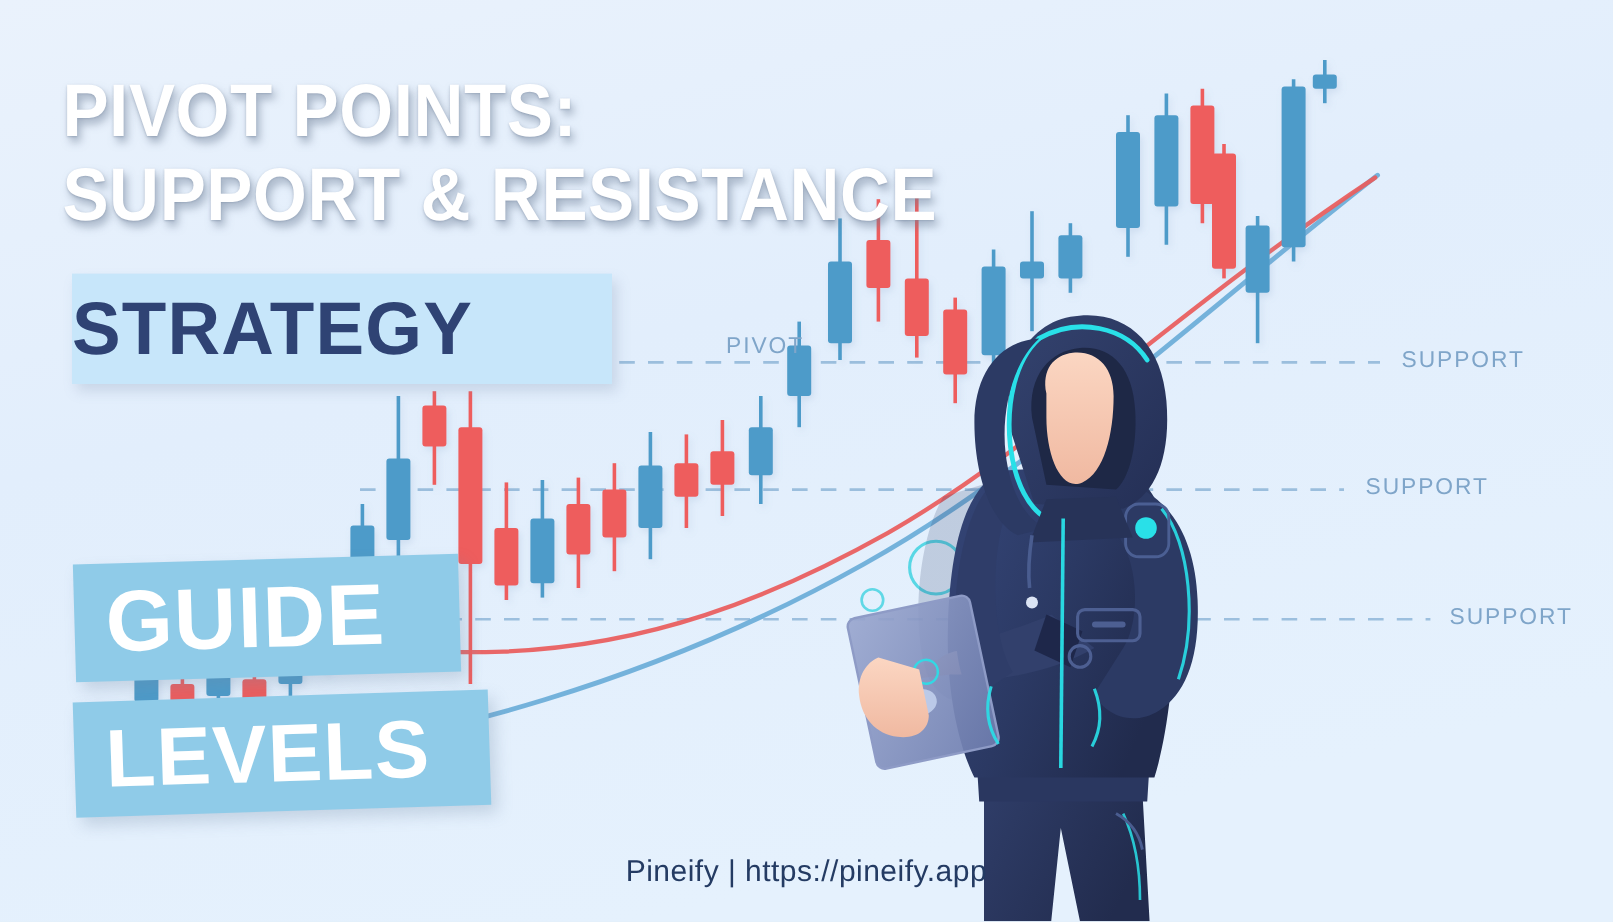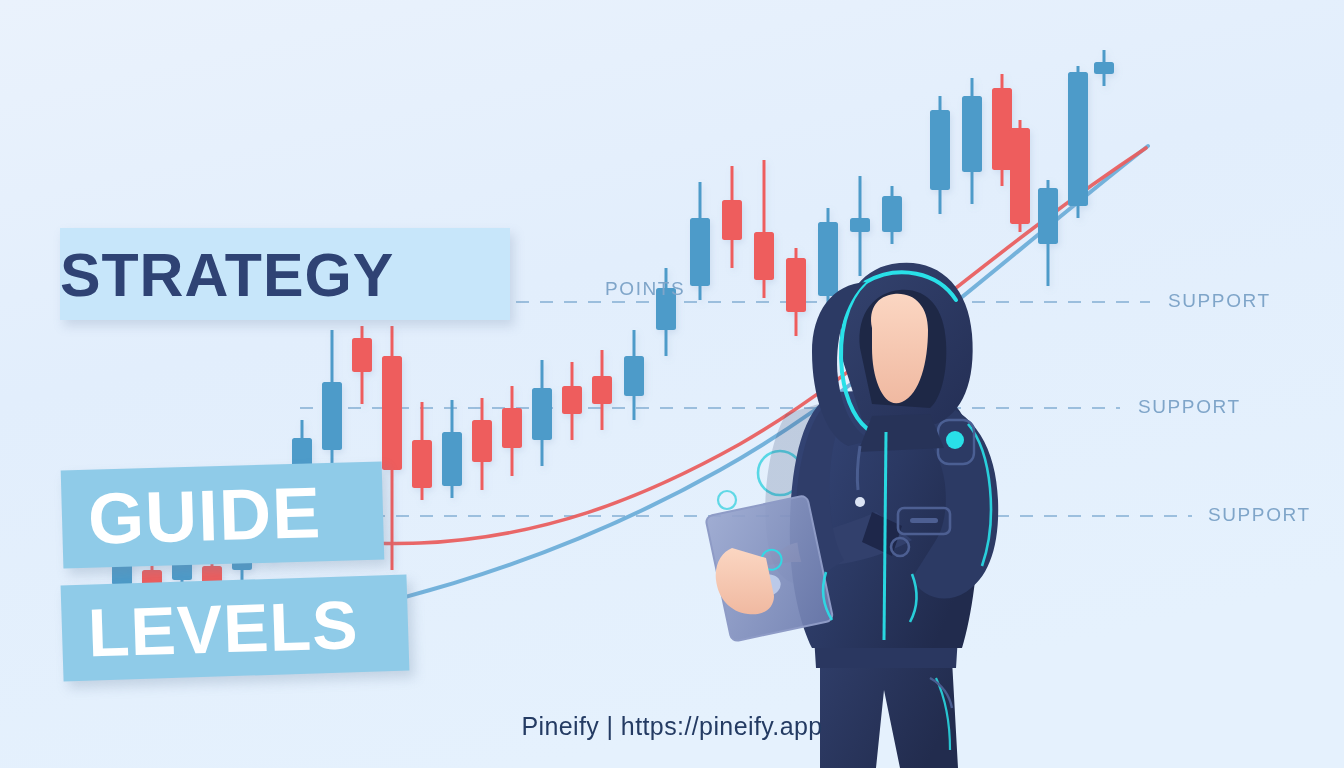--- a/index.html
+++ b/index.html
@@ -293,32 +293,36 @@
     <circle cx="860" cy="502" r="5" fill="#dbe4f4"></circle>
 
     <rect x="898" y="508" width="52" height="26" rx="6" fill="none" stroke="#4d5f92" stroke-width="2.6"></rect>
     <rect x="910" y="518" width="28" height="5" rx="2.5" fill="#4d5f92"></rect>
     <circle cx="900" cy="547" r="9" fill="none" stroke="#4d5f92" stroke-width="2.6"></circle>
 
     <path d="M 826 572 q -8 26 6 48" stroke="#29e0e8" stroke-width="2.6" fill="none" opacity="0.9"></path>
     <path d="M 912 574 q 10 26 -2 48" stroke="#29e0e8" stroke-width="2.6" fill="none" opacity="0.9"></path>
   </svg>
 
+  <div id="headline">
+    <span class="ln">PIVOT POINTS:</span>
+    <span class="ln">SUPPORT &amp; RESISTANCE</span>
+  </div>
 
   <div class="badge" id="badge-strategy">
     <span>STRATEGY</span>
   </div>
   <div class="badge" id="badge-guide">
     <span>GUIDE</span>
   </div>
   <div class="badge" id="badge-levels">
     <span>LEVELS</span>
   </div>
 
-  <div class="chart-label" style="left:605px;top:278px;">POINTS</div>
+  <div class="chart-label" style="left:605px;top:278px;">PIVOT</div>
   <div class="chart-label" style="left:1168px;top:290px;">SUPPORT</div>
   <div class="chart-label" style="left:1138px;top:396px;">SUPPORT</div>
   <div class="chart-label" style="left:1208px;top:504px;">SUPPORT</div>
 
   <div id="footer">
     <span>Pineify | https://pineify.app</span>
   </div>
 
 </div>
 

